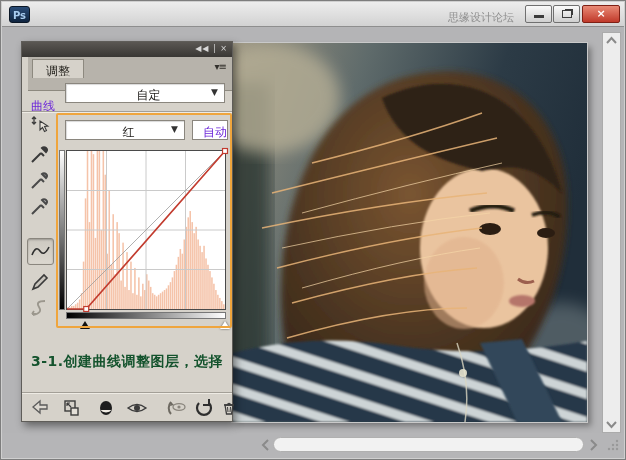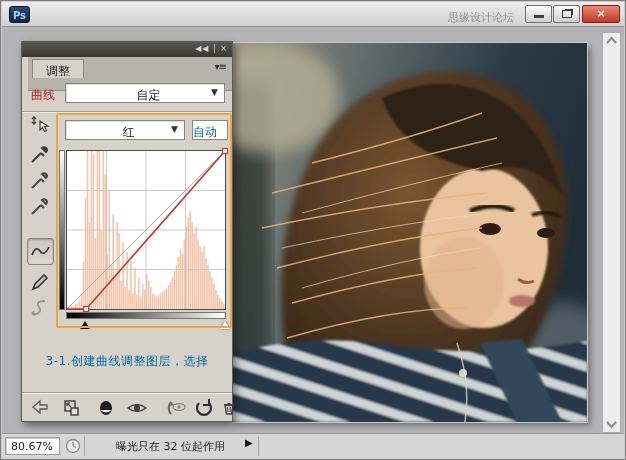--- a/index.html
+++ b/index.html
@@ -55,56 +55,56 @@
   .panel-topbar{position:absolute;left:0;top:0;right:0;height:15px;
                 background:linear-gradient(#5a5753,#393734);color:#d8d8d8;}
   .panel-topbar .glyphs{position:absolute;right:4px;top:2px;font-size:8px;letter-spacing:1px;}
   .panel-tabs{position:absolute;left:0;top:15px;right:0;height:34px;background:#b7b3ab;
               border-bottom:1px solid #8d897f;margin-left:6px;}
   .tab-adjust{position:absolute;left:4px;top:2px;width:52px;height:19px;background:#d6d2ca;
               border:1px solid #8d897f;border-bottom:none;font-size:12px;color:#26241f;
               text-align:center;padding-top:3px;}
   .panel-menu{position:absolute;right:6px;top:4px;font-size:10px;color:#33312d;letter-spacing:-1px;}
   .preset-row{position:absolute;left:0;top:36px;right:0;height:32px;}
-  .lbl{font-size:12px;color:#b91c1c;}
+  .lbl{font-size:12px;color:#6d28d9;margin-top:11px;}
   .preset-label{position:absolute;left:9px;top:9px;}
   .select{position:absolute;height:20px;background:#fff;border:1px solid #8a867e;
           box-shadow:inset 1px 1px 1px #d9d9d9;font-size:12px;color:#1e1c19;padding:3px 0 0 7px;text-align:center;}
   .select .arr{position:absolute;right:6px;top:3px;font-size:9px;color:#333;}
   .preset-select{left:43px;top:5px;width:160px;}
   .groove{position:absolute;left:0;right:0;height:2px;
           border-top:1px solid #a39f97;border-bottom:1px solid #eeebe4;}
   .g1{top:69px;} .g2{top:350px;}
   
   .tool{position:absolute;left:7px;width:24px;height:24px;}
   .tool svg{display:block;}
   .tool-curvepoint{left:5px;border:1px solid #8a867e;border-radius:3px;width:27px;height:27px;
                    background:linear-gradient(#cdc9c1,#dbd7cf);box-shadow:inset 0 1px 2px rgba(0,0,0,.25);}
   
   .hl-box{position:absolute;left:34px;top:71px;width:176px;height:215px;border:2px solid #efa53d;
           border-radius:2px;pointer-events:none;z-index:4;}
   .channel-select{left:43px;top:78px;width:120px;}
   .auto-btn{position:absolute;left:170px;top:78px;width:36px;height:20px;background:#fff;
-            border:1px solid #8a867e;font-size:12px;color:#0369a1;text-align:left;padding-top:3px;}
+            border:1px solid #8a867e;font-size:12px;color:#6d28d9;text-align:right;padding-top:3px;}
   
   .vstrip{position:absolute;left:37px;top:108px;width:6px;height:160px;
           background:linear-gradient(#fff,#000);border:1px solid #777;}
   .gridbox{position:absolute;left:44px;top:108px;width:160px;height:160px;background:#fff;
            border:1px solid #4a4a4a;}
   .hstrip{position:absolute;left:44px;top:270px;width:160px;height:7px;
           background:linear-gradient(to right,#000,#fff);border:1px solid #777;}
   .slider{position:absolute;top:279px;width:0;height:0;border-left:5px solid transparent;
           border-right:5px solid transparent;}
   .slider-black{border-bottom:8px solid #111;}
   .slider-white{border-bottom:8px solid #fff;filter:drop-shadow(0 0 1px #555);}
   .io-row{position:absolute;left:0;top:292px;right:0;height:16px;}
   .io-out{position:absolute;left:38px;}
   .io-in{position:absolute;left:128px;}
-  .note{position:absolute;left:0;right:0;text-align:center;font-size:12px;color:#0369a1;
-        letter-spacing:.5px;white-space:nowrap;}
+  .note{position:absolute;left:0;right:0;text-align:center;font-size:14px;color:#14532d;
+        letter-spacing:.5px;white-space:nowrap;font-weight:bold;}
   .note1{top:311px;} .note2{top:329px;}
   .panel-footer{position:absolute;left:0;top:354px;right:0;height:25px;}
   .f-icon{position:absolute;top:2px;}
   
 </style>
 </head>
 <body>
 
 <div class="window">
 
@@ -409,24 +409,13 @@
           </svg>
         <svg class="f-icon" style="left:198px" width="18" height="20">
           <path d="M5 7 l1.5 9 l5 0 l1.5 -9 z" fill="none" stroke="#3c3c3c" stroke-width="1.3"></path>
           <path d="M4 7 l10 0 M7 7 q2 -3 4 0" fill="none" stroke="#3c3c3c" stroke-width="1.3"></path>
           <path d="M7.5 9 l0.5 5 M10.5 9 l-0.5 5" stroke="#3c3c3c" stroke-width="1"></path>
           </svg>
       </div>
     </div>
   </div>
 
-  <div class="statusbar">
-    <div class="zoom-field">80.67%</div>
-    <svg class="status-clock" width="17" height="17">
-      <circle cx="8" cy="8" r="6.5" fill="#e8e8e8" stroke="#8a8a8a" stroke-width="1.3"></circle>
-      <path d="M8 8 L8 4 M8 8 L11 9.5" stroke="#8a8a8a" stroke-width="1.3"></path>
-      </svg>
-    <div class="status-sep"></div>
-    <div class="status-msg">曝光只在 32 位起作用</div>
-    <div class="status-popup">▶</div>
-    <div class="status-sep2"></div>
-  </div>
 </div>
 
 </body></html>

